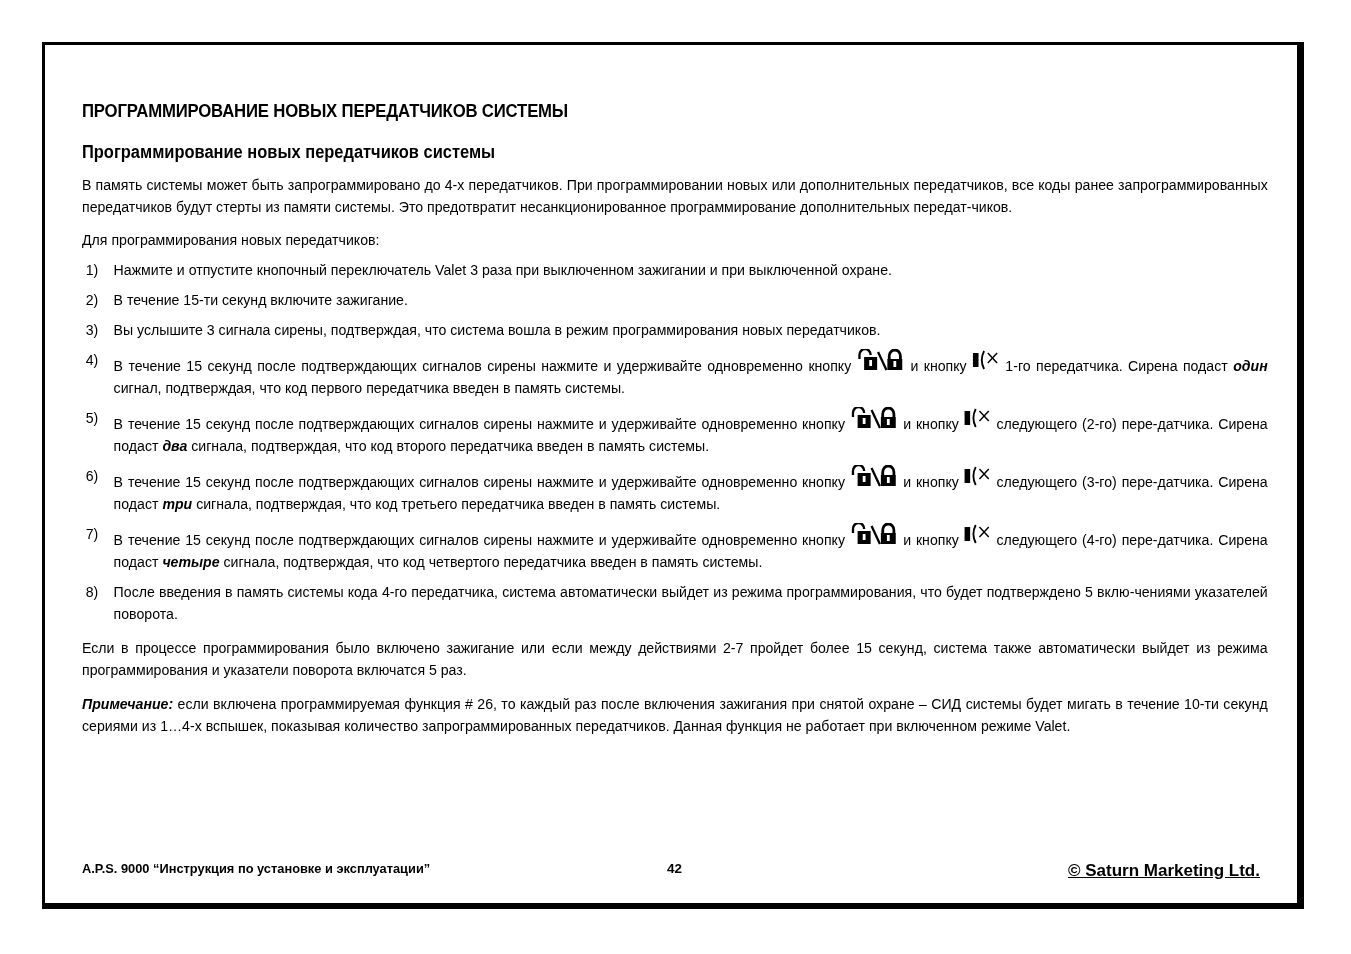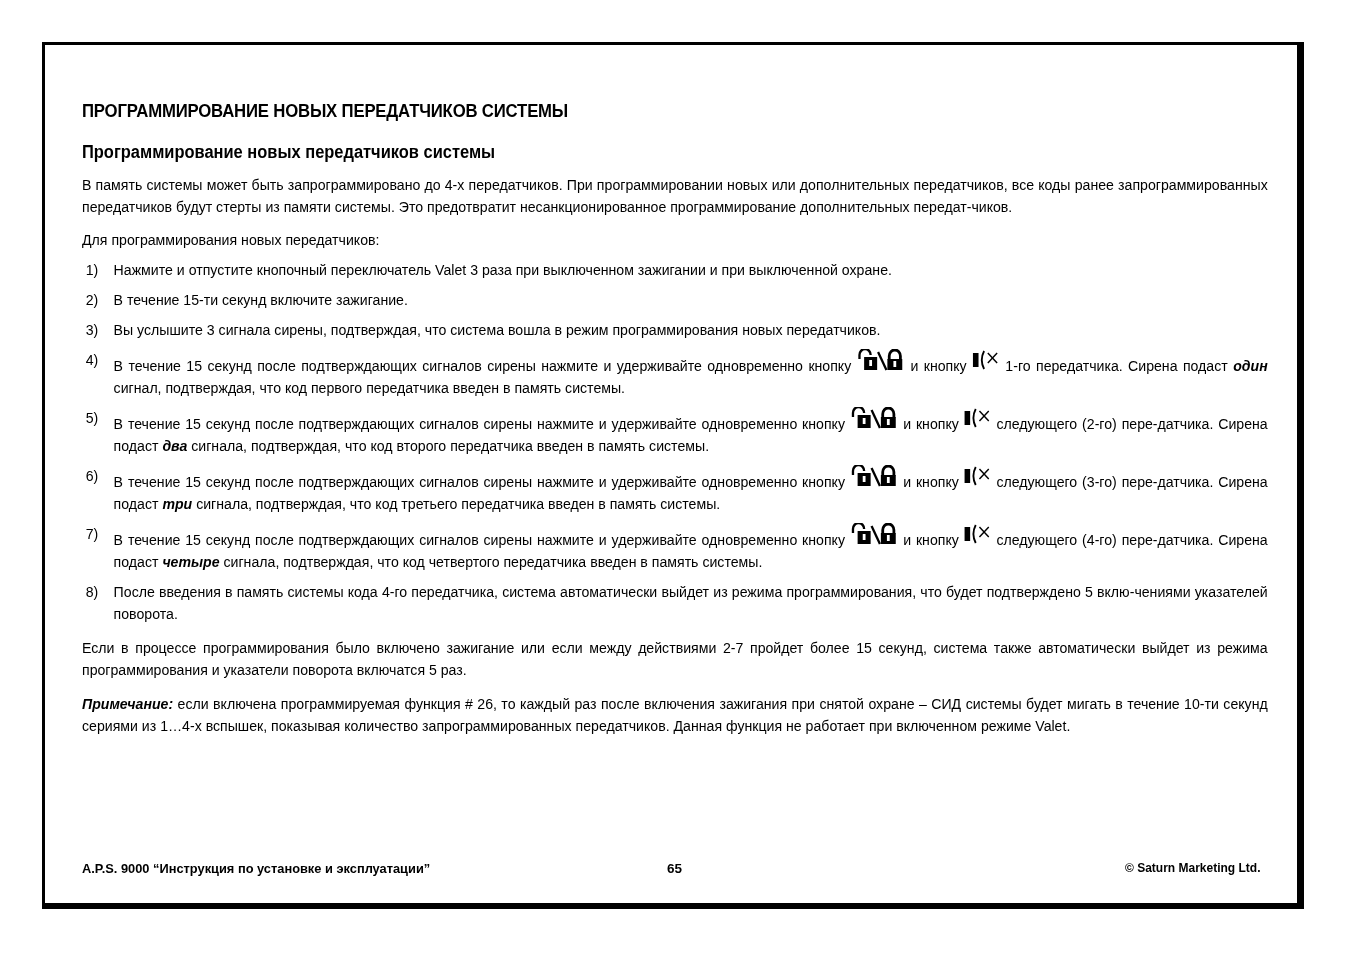--- a/index.html
+++ b/index.html
@@ -20,21 +20,21 @@
   li .num { position:absolute; left:4px; top:0; }
   li.tall { margin-top:4px; }
   .lock { display:inline-block; position:relative; width:52px; height:22px; }
   .speaker { display:inline-block; position:relative; width:30px; height:22px; }
   .p3 { margin-top:12px; }
   .p4 { margin-top:12px; }
   em.b { font-weight:bold; font-style:italic; }
   .footer { position:absolute; top:861px; font-size:13.5px; font-weight:bold; white-space:nowrap; }
   .f-left { left:82px; transform:scaleX(0.95); transform-origin:left; }
   .f-mid { left:667px; }
-  .f-right { left:1125px; font-size:12px; }
+  .f-right { left:1068px; font-size:17px;text-decoration:underline; }
 </style>
 </head>
 <body>
 
 <div class="page"></div>
 
 <div class="content">
   <div class="h1">ПРОГРАММИРОВАНИЕ НОВЫХ ПЕРЕДАТЧИКОВ СИСТЕМЫ</div>
   <div class="h2">Программирование новых передатчиков системы</div>
   <p class="p1 narrow">В память системы может быть запрограммировано до 4-х передатчиков. При программировании новых или дополнительных передатчиков, все коды ранее запрограммированных передатчиков будут стерты из памяти системы.  Это предотвратит несанкционированное программирование дополнительных передат-чиков.</p>
@@ -122,14 +122,14 @@
       <span>следующего (4-го) пере-датчика. Сирена подаст</span> <em class="b">четыре</em> <span>сигнала, подтверждая, что код четвертого передатчика введен в память системы.</span></li>
 
     <li><span class="num">8)</span><span>После введения в память системы кода 4-го передатчика, система автоматически выйдет из режима программирования, что будет подтверждено 5 вклю-чениями указателей поворота.</span></li>
   </ol>
 
   <p class="p3 narrow">Если в процессе программирования было включено зажигание или если между действиями 2-7 пройдет более 15 секунд, система также автоматически выйдет из режима программирования и указатели поворота включатся 5 раз.</p>
   <p class="p4 narrow"><em class="b">Примечание:</em><span> если включена программируемая функция # 26, то каждый раз после включения зажигания при снятой охране – СИД системы будет мигать в течение 10-ти секунд сериями из 1…4-х вспышек, показывая количество запрограммированных передатчиков. Данная функция не работает при включенном режиме Valet.</span></p>
 </div>
 
 <div class="footer f-left">A.P.S. 9000 “Инструкция по установке и эксплуатации”</div>
-<div class="footer f-mid">65</div>
+<div class="footer f-mid">42</div>
 <div class="footer f-right">© Saturn Marketing Ltd.</div>
 
 </body></html>

